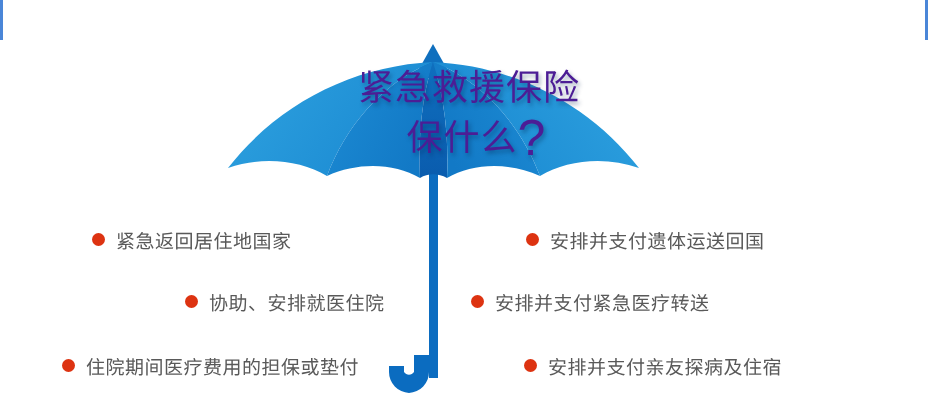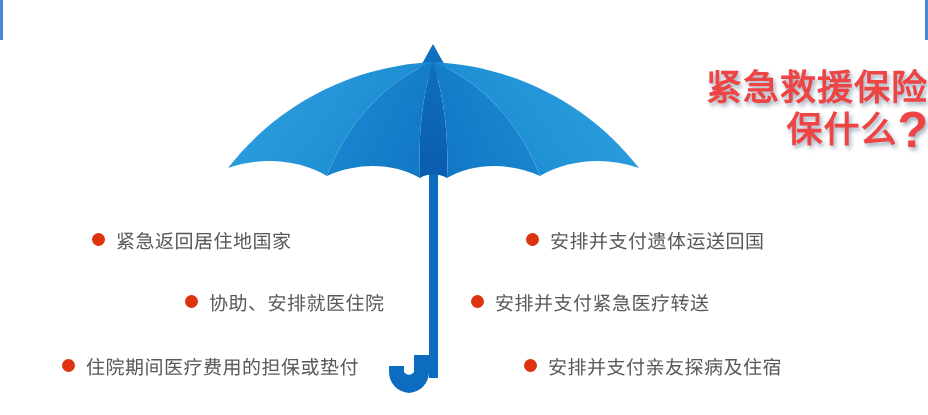--- a/index.html
+++ b/index.html
@@ -40,38 +40,38 @@
     height: 415px;
     pointer-events: none;
   }
 
   
   .title-block {
     position: absolute;
     left: 0;
     top: 68px;
     width: 928px;
-    text-align: right;
-    color: #ef4444;
+    text-align: center;
+    color: #4c1d95;
     line-height: 1.12;
     text-shadow: 2px 3px 4px rgba(0, 40, 80, 0.38);
-    font-weight: bold;
+    font-weight: normal;
     letter-spacing: 1px;
     user-select: none;
   }
   .title-line1 {
     font-size: 36px;
     display: block;
     padding-left: 10px;
   }
   .title-line2 {
     font-size: 36px;
     display: block;
     padding-left: 24px;
-    margin-top: 2px;
+    margin-top: 10px;
   }
   .title-qmark {
     font-size: 50px;
     line-height: 0.8;
     vertical-align: -5px;
     letter-spacing: 0;
   }
 
   
   .benefits {

